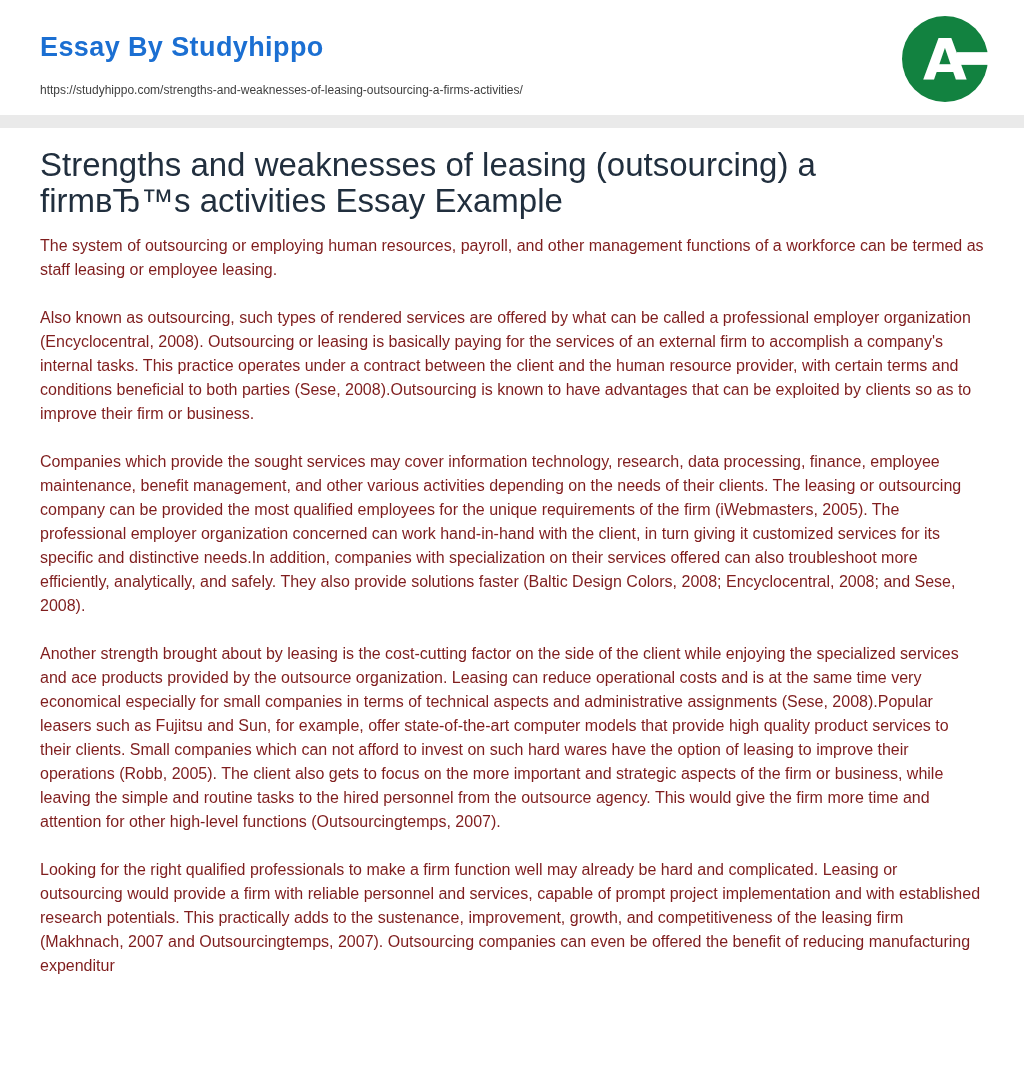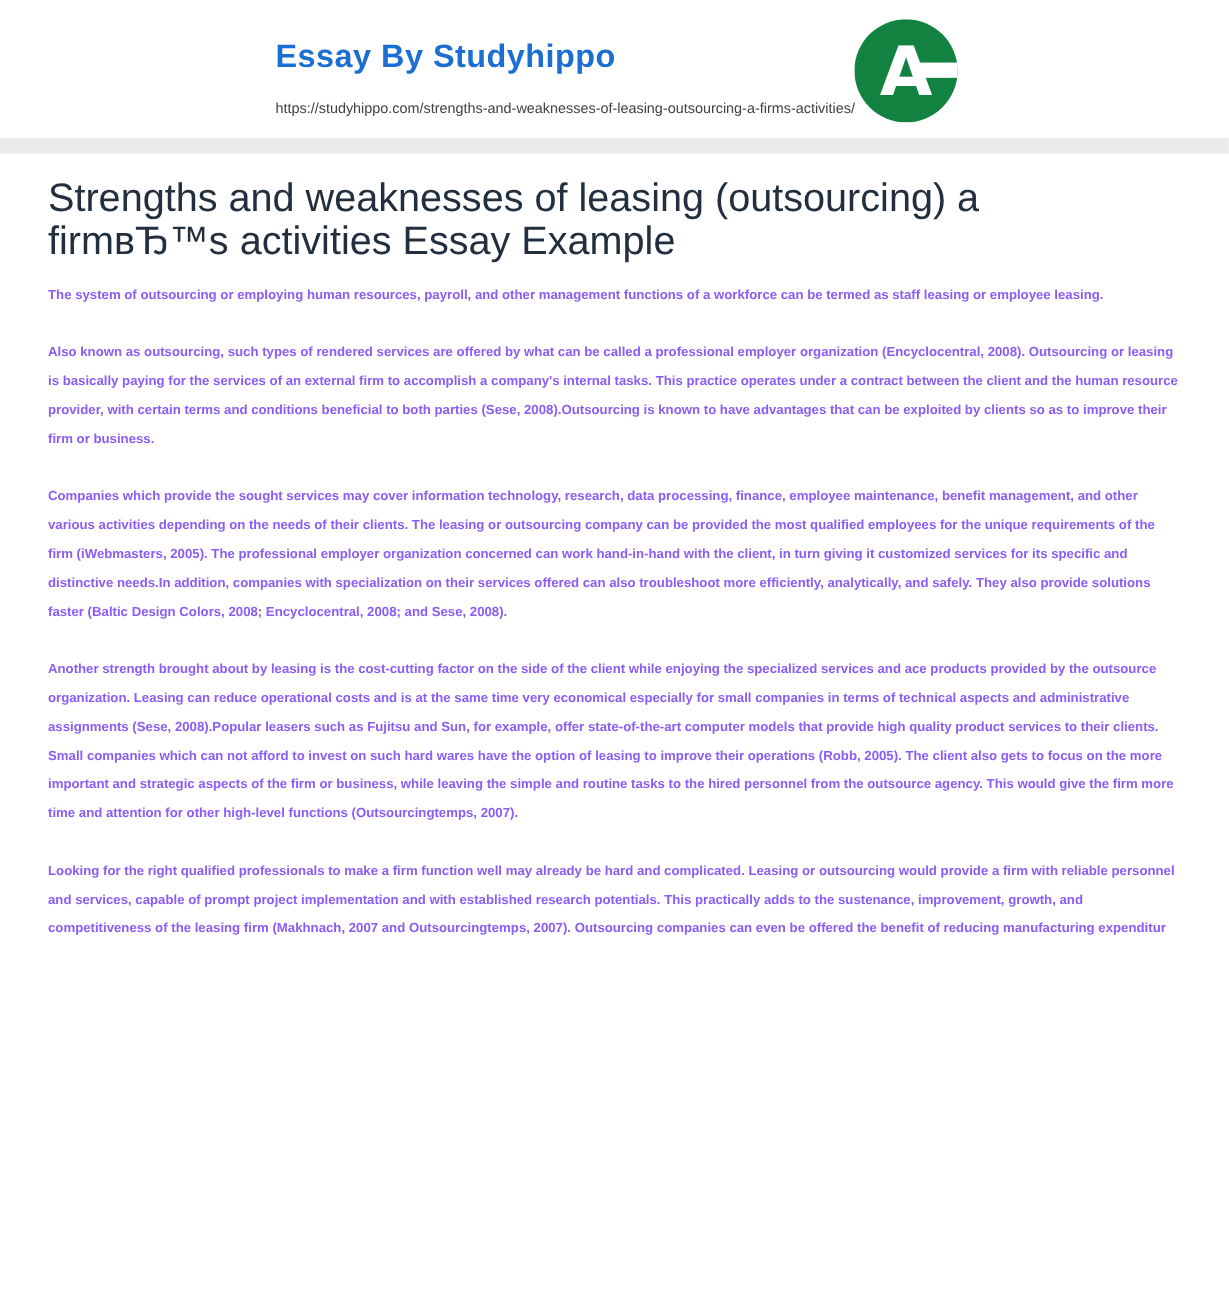--- a/index.html
+++ b/index.html
@@ -6,21 +6,21 @@
   html, body { width: 1024px; }
   body {
     width: 1024px;
     height: 1079px;
     background: #ffffff;
     font-family: "Liberation Sans", sans-serif;
     overflow: hidden;
   }
   .header {
     display: flex;
-    justify-content: center;
+    justify-content: space-between;
     align-items: flex-start;
     padding: 16px 36px 0 40px;
   }
   .header-text { padding-top: 16px; }
   .site-title {
     color: #1b6fd2;
     font-size: 27px;
     font-weight: 700;
     letter-spacing: 0.4px;
     margin-bottom: 20px;
@@ -43,25 +43,24 @@
   main { padding: 19px 40px 0 40px; }
   .essay-title {
     color: #212f3e;
     font-size: 33px;
     font-weight: 400;
     line-height: 1.09;
     max-width: 840px;
     margin-bottom: 15px;
   }
   .essay-body p {
-    color: #8b5cf6;
-    font-size: 11px;
+    color: #7f1d1d;
+    font-size: 16px;
     line-height: 24px;
     margin-bottom: 24px;
-    font-weight: bold;
   }
 </style>
 </head>
 <body>
 
 <div class="page">
 
   <header class="header">
     <div class="header-text">
       <div class="site-title">Essay By Studyhippo</div>

